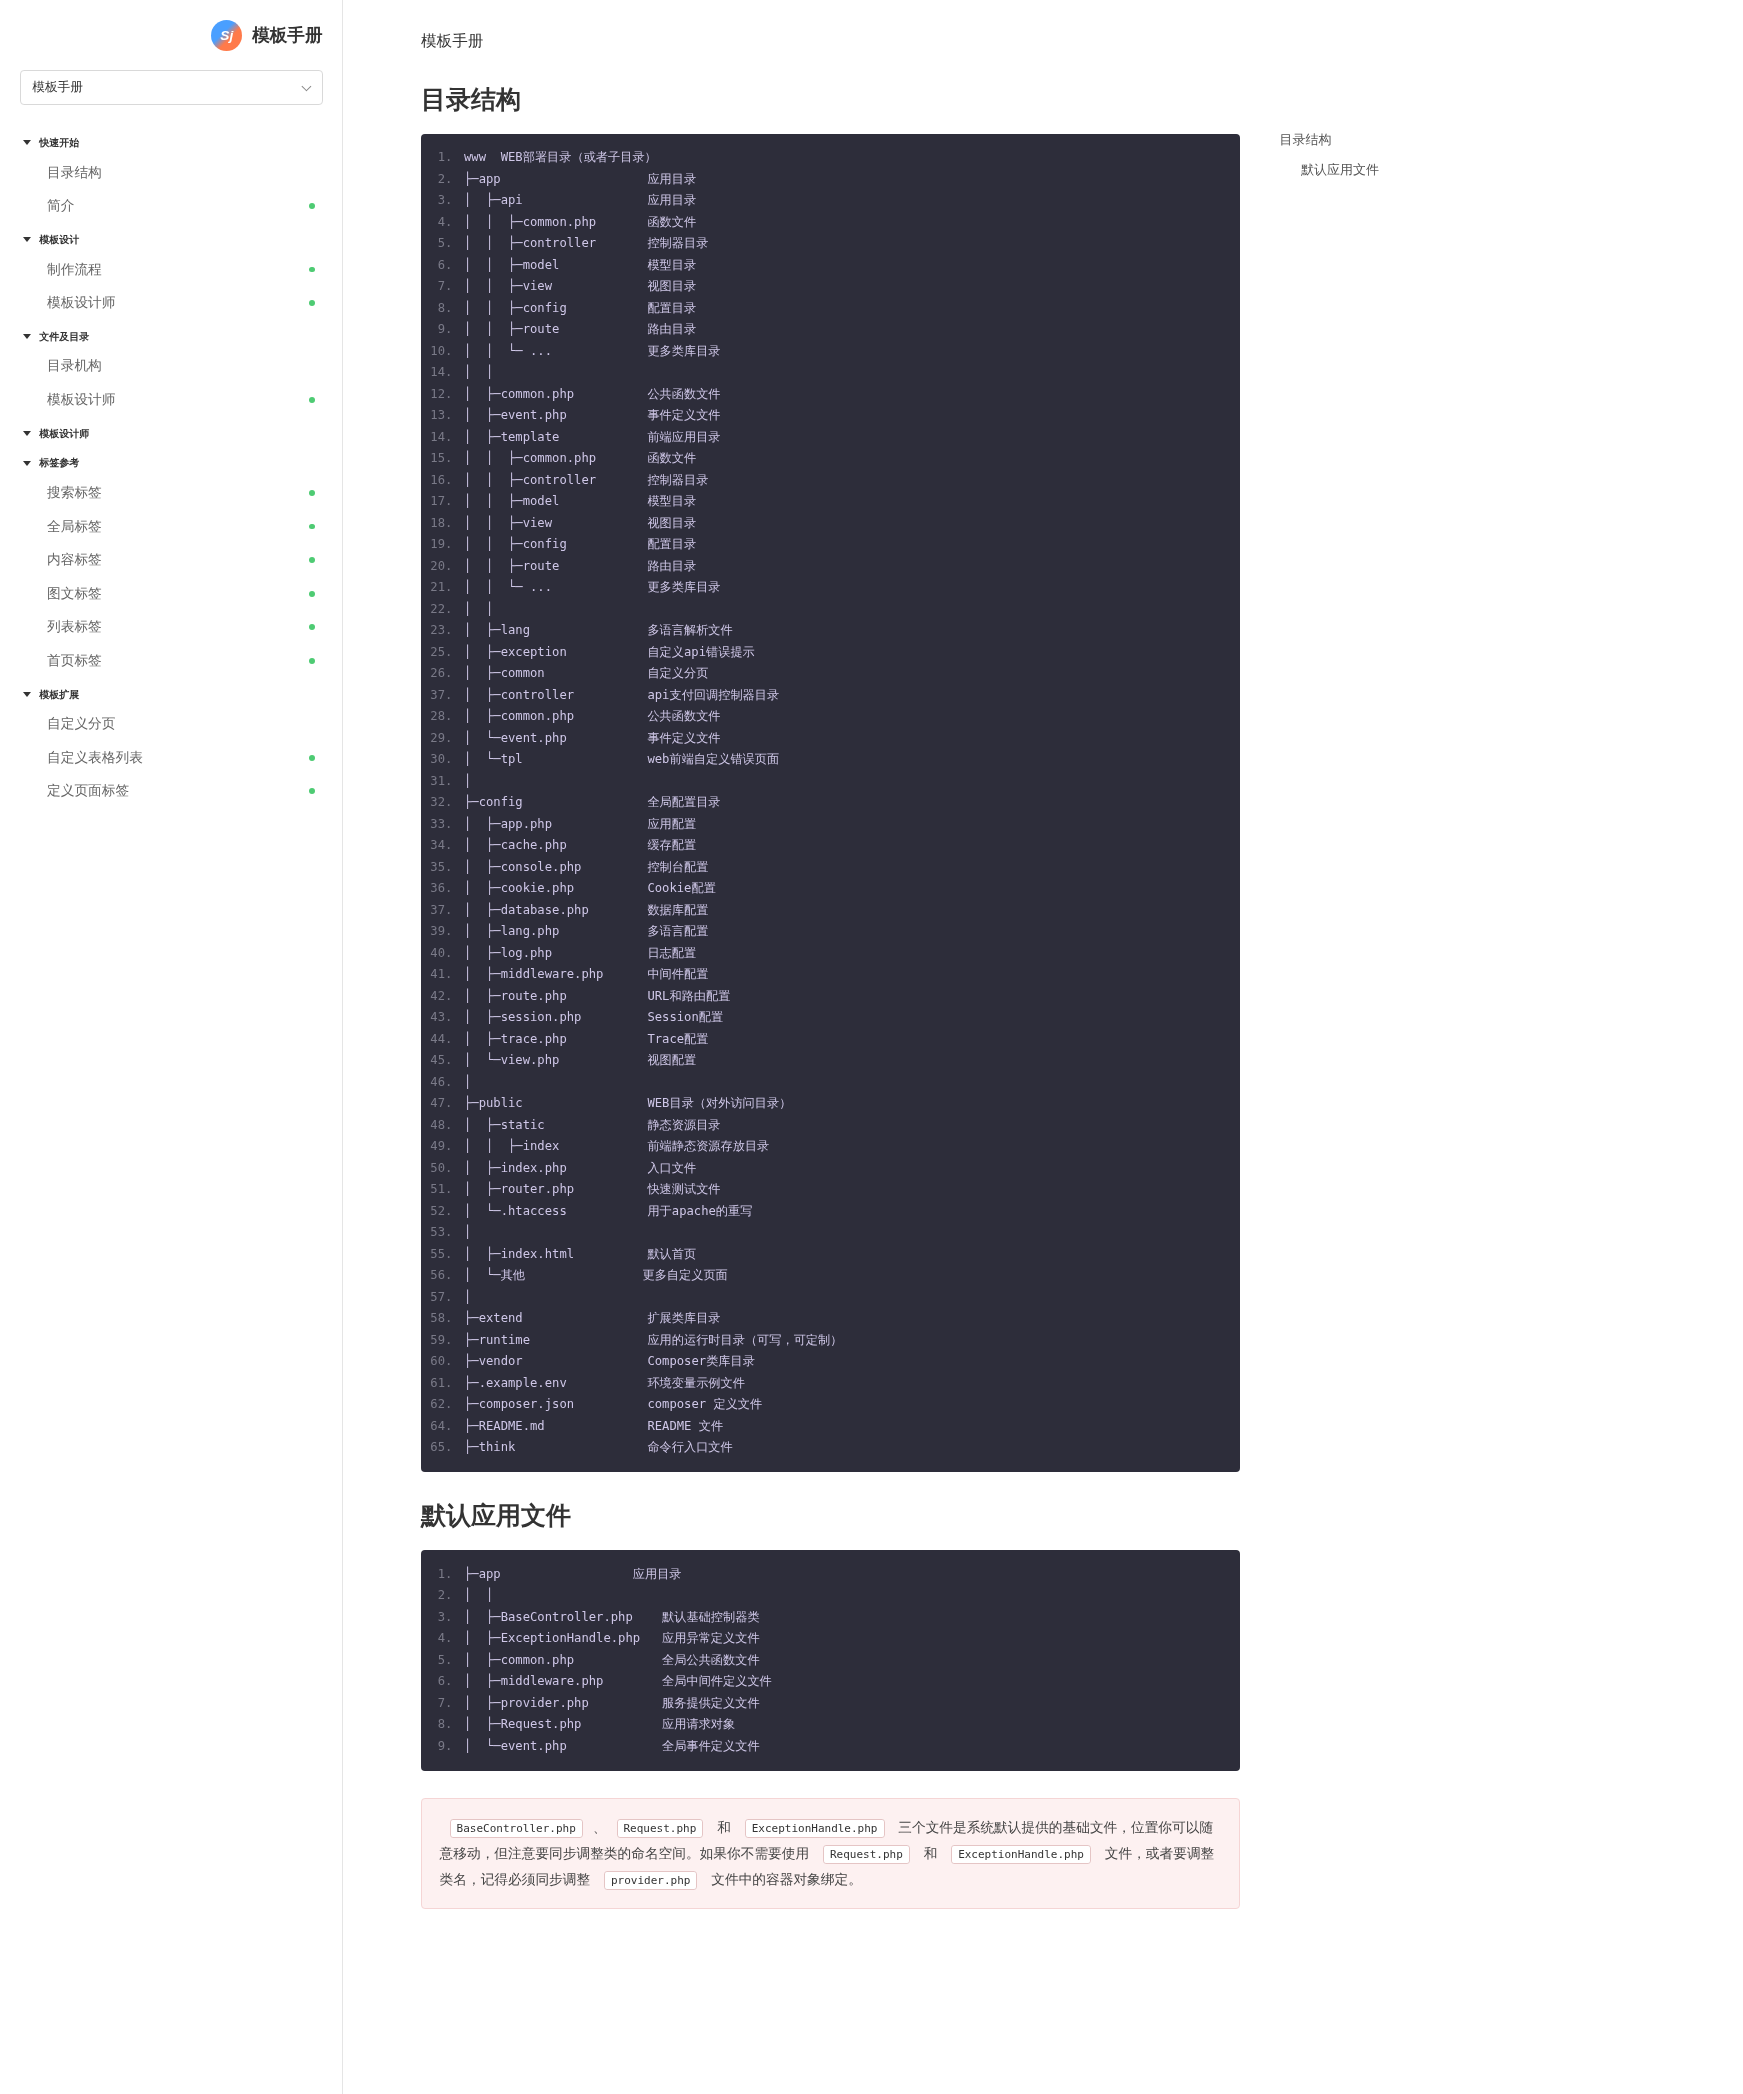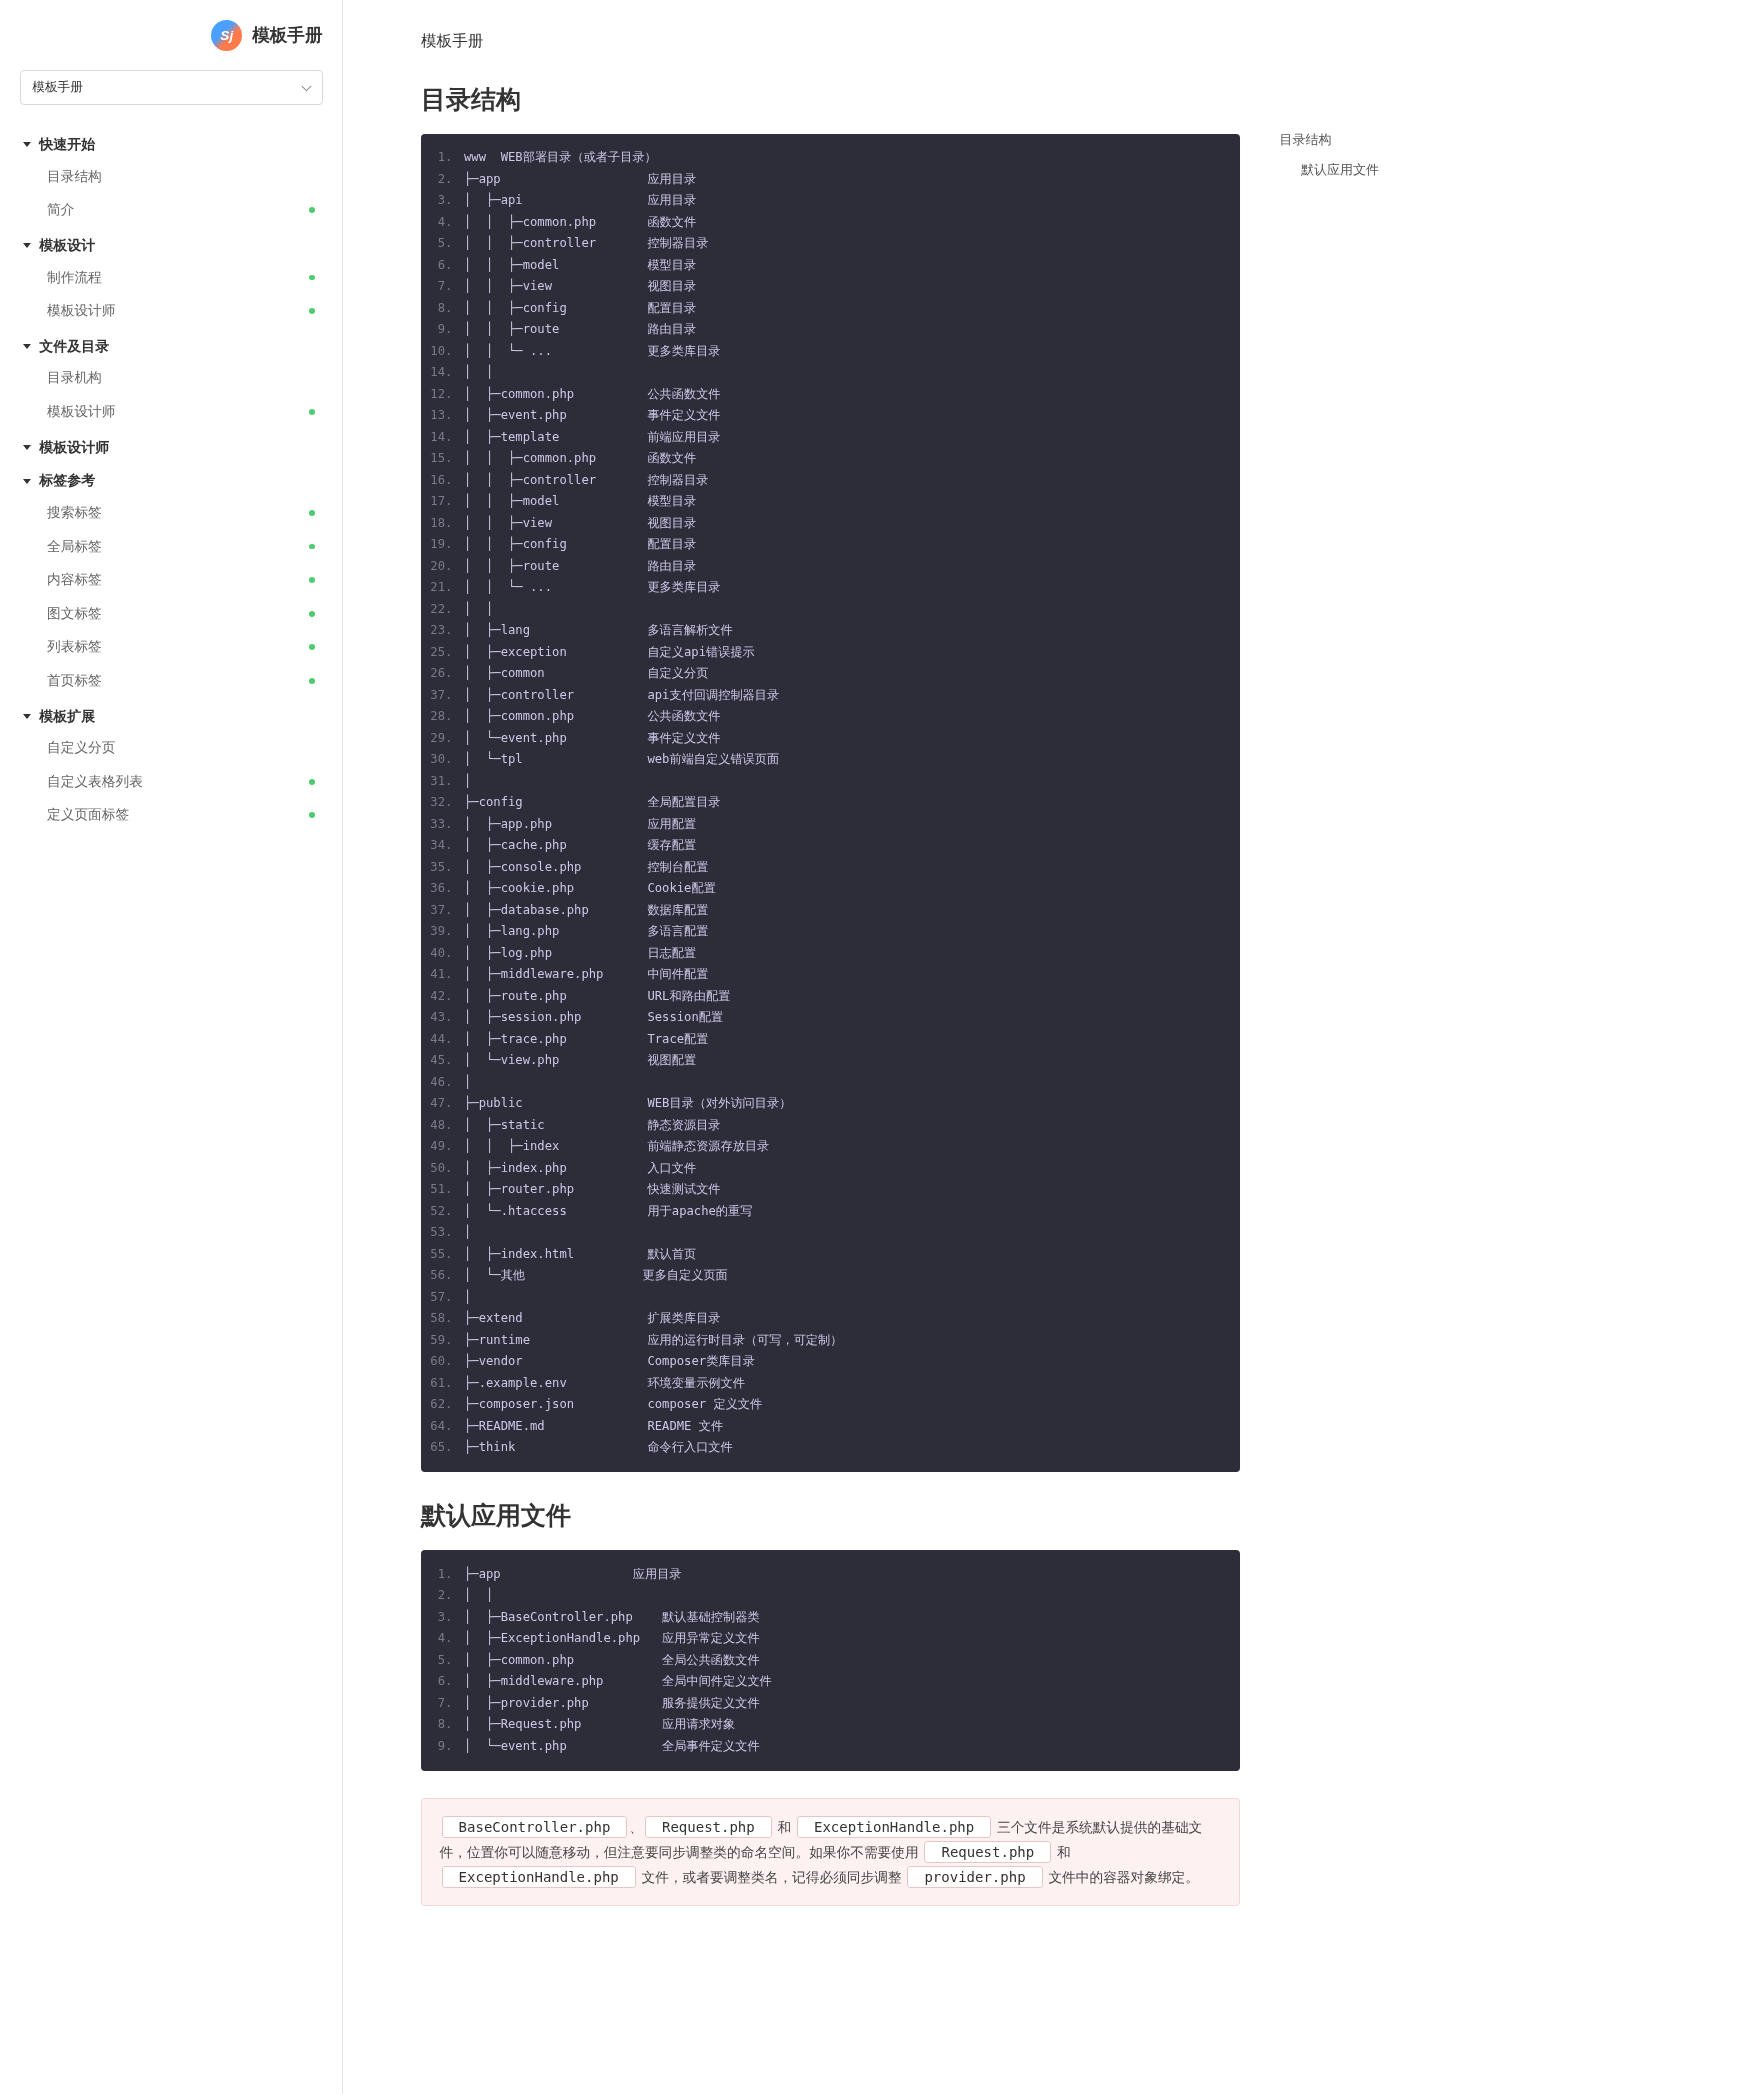--- a/index.html
+++ b/index.html
@@ -6,36 +6,36 @@
 body { font-family: -apple-system, BlinkMacSystemFont, "Segoe UI", sans-serif; font-size: 13.7px; color: #333; background: #fff; }
 .layout { display: flex; min-height: 100vh; }
 .sidebar { width: 343px; border-right: 1px solid #e5e5e5; padding: 19.5px 0; flex-shrink: 0; }
 .logo-row { display: flex; align-items: center; padding: 0 19.5px 13.7px 19.5px; gap: 9.8px; justify-content: flex-end; }
 .logo { width: 31px; height: 31px; border-radius: 50%; background: linear-gradient(135deg,#4a9fff 40%,#ff7a4a 60%); display: inline-flex; align-items: center; justify-content: center; font-weight: bold; font-style: italic; color: #fff; font-size: 13.7px; }
 .site-title { font-size: 17.6px; font-weight: 600; }
 .selector { margin: 5.9px 19.5px 13.7px 19.5px; position: relative; }
 .selector-box { border: 1px solid #d9d9d9; border-radius: 3.9px; padding: 7.8px 29px 7.8px 11.7px; font-size: 12.7px; color: #333; cursor: pointer; position: relative; }
 .selector-box::after { content: ""; position: absolute; right: 11.7px; top: 50%; width: 5.9px; height: 5.9px; border-right: 1.5px solid #888; border-bottom: 1.5px solid #888; transform: translateY(-60%) rotate(45deg); }
 .nav { padding: 7.8px 0; }
-.nav-section { padding: 9.8px 23.4px 5.9px 23.4px; font-weight: 600; font-size: 14px; cursor: pointer; display: flex; align-items: center; gap: 5.9px; }
+.nav-section { padding: 9.8px 23.4px 5.9px 23.4px; font-weight: 600; font-size: 10px; cursor: pointer; display: flex; align-items: center; gap: 5.9px; }
 .nav-section::before { content: ""; display: inline-block; width: 0; height: 0; border-left: 4.9px solid transparent; border-right: 4.9px solid transparent; border-top: 5.9px solid #333; margin-right: 2px; }
 .nav-item { padding: 7.8px 23.4px 7.8px 47px; font-size: 13.7px; color: #666; cursor: pointer; display: flex; align-items: center; justify-content: space-between; position: relative; }
 .nav-item .dot { width: 5.9px; height: 5.9px; background: #4ecb73; border-radius: 50%; display: inline-block; margin-right: 3.9px; }
 .main { flex: 1; padding: 31px 78px; position: relative; min-width: 0; }
 .breadcrumb { font-size: 15.6px; color: #333; margin-bottom: 31px; }
 h2.section { font-size: 25px; font-weight: 600; margin: 23.4px 0 17.6px 0; }
 .codeblock { background: #2d2d3a; border-radius: 3.9px; padding: 13.7px 0; overflow-x: auto; margin-bottom: 27px; }
 .code-row { display: flex; font-family: "Menlo","Consolas",monospace; font-size: 12.2px; line-height: 21.5px; white-space: pre; }
 .lineno { color: #7a7a88; text-align: right; width: 43px; flex-shrink: 0; padding-right: 11.7px; user-select: none; }
 .codetext { color: #cfc7e8; padding-right: 19.5px; }
 .toc { position: absolute; right: -215px; top: 94px; width: 195px; font-size: 13px; }
 .toc-item { padding: 5.9px 0 5.9px 17.6px; color: #555; cursor: pointer; border-left: 2px solid transparent; }
 .toc-sub { padding-left: 39px; }
 .note { background: #fdf1f1; border: 1px solid #f5d5d5; border-radius: 3.9px; padding: 15.6px 17.6px; font-size: 13.7px; line-height: 25px; color: #444; }
-.note code { background: #fff; border: 1px solid #e5c5c5; border-radius: 2.9px; padding: 2px 16px; font-family: "Menlo","Consolas",monospace; font-size: 14px; color: #333; margin: 0 2px; }
+.note code { background: #fff; border: 1px solid #e5c5c5; border-radius: 2.9px; padding: 2px 6px; font-family: "Menlo","Consolas",monospace; font-size: 11px; color: #333; margin: 0 10px; }
 .content-wrap { max-width: 819px; position: relative; }
 @media (max-width: 1560px){ .toc{ position: static; margin-bottom: 19.5px; } }
 </style>
 </head>
 <body>
 
 <div class="layout">
   <aside class="sidebar">
     <div class="logo-row">
       <span class="logo">Sj</span>

